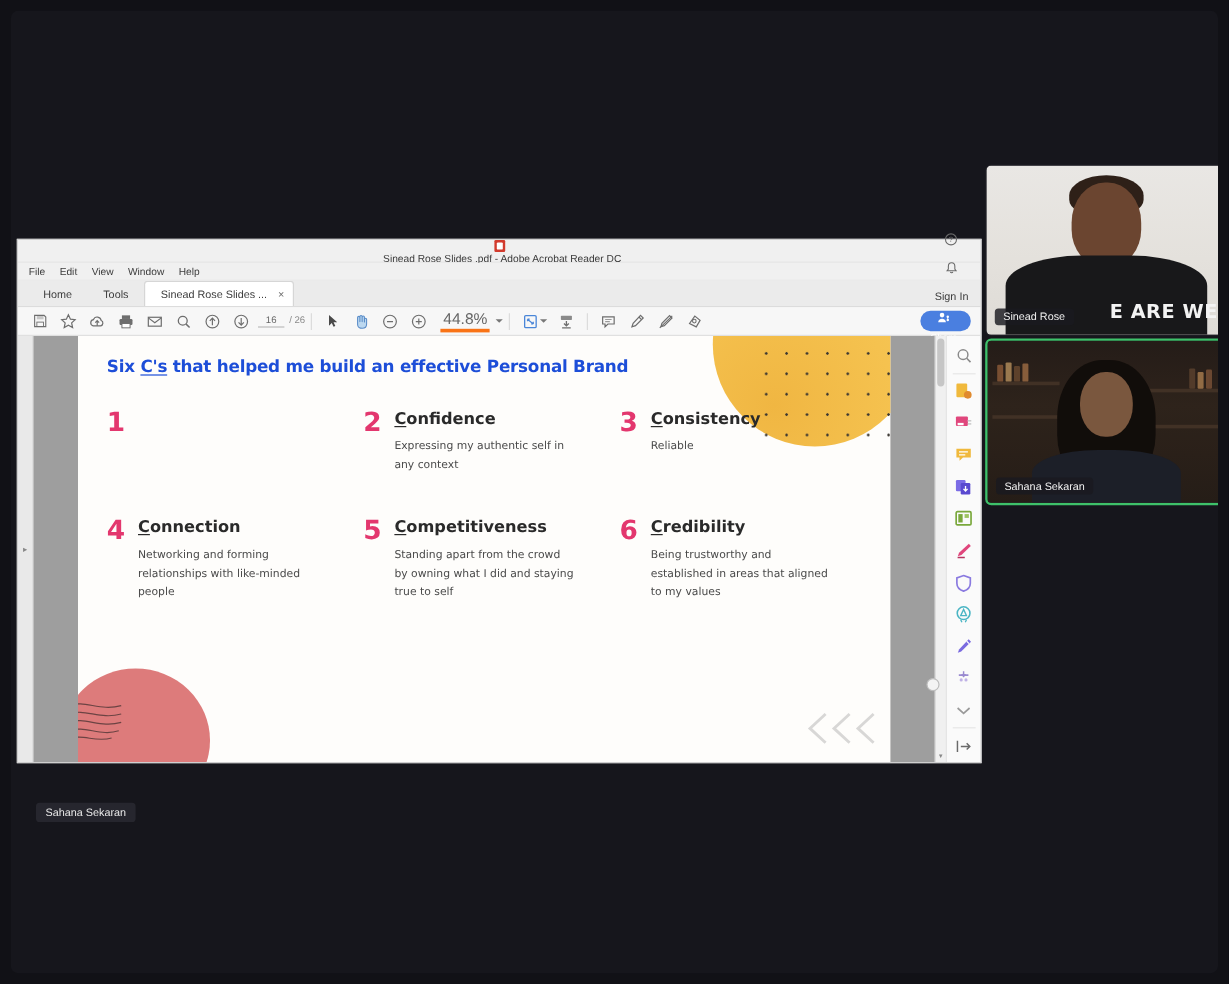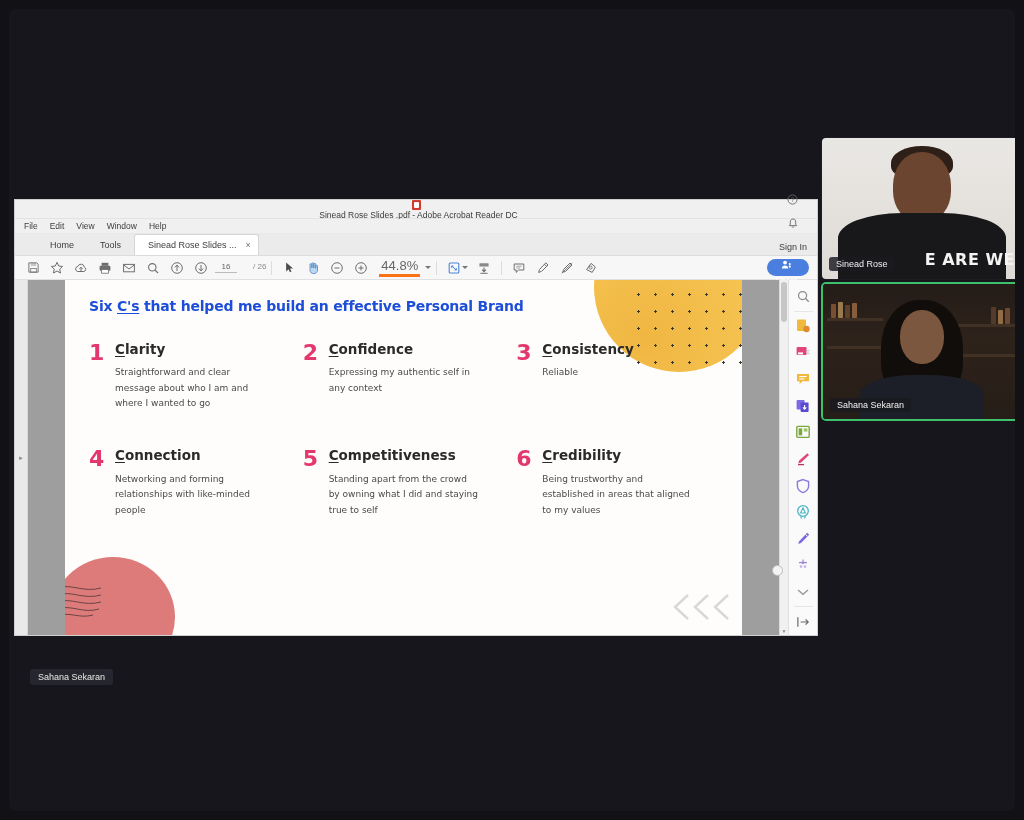--- a/index.html
+++ b/index.html
@@ -59,21 +59,21 @@
   }
   .wctrl svg { display:block; }
   .menubar {
     height: 15px; display:flex; align-items:center;
     gap: 12px; padding-left: 9px;
     background:#f0f0f0; border-bottom:1px solid #e8e8e8;
     font-size: 8.5px; color:#3c3c3c;
   }
   .tabstrip {
     height: 22px; background:#ebebeb;
-    display:flex; align-items:flex-end; padding-left:22px;
+    display:flex; align-items:flex-end; padding-left:8px;
     border-bottom: 1px solid #dcdcdc;
   }
   .tabitem {
     height: 21px; display:flex; align-items:center;
     padding: 0 13px; font-size: 9px; color:#3c3c3c;
   }
   .tabitem.active {
     background:#fff; border:1px solid #d6d6d6; border-bottom:none;
     border-radius: 3px 3px 0 0;
   }
@@ -82,21 +82,21 @@
   .tabright { margin-left:auto; display:flex; align-items:center; gap:11px; padding:0 10px 3px 0;flex-direction:column; }
   .signin { font-size: 9px; color:#3c3c3c; }
   .toolbar {
     height: 24px; background:#f7f7f7;
     border-bottom: 1px solid #e0e0e0;
     display:flex; align-items:center; gap:0px; padding: 0 6px;
   }
   .tb { width: 24px; height:22px; display:flex; align-items:center; justify-content:center; color:#5a5a5a; }
   .tb svg { display:block; }
   .tbsep { width:1px; height:14px; background:#dcdcdc; margin:0 5px; }
-  .pagebox { display:flex; align-items:flex-start; gap:16px; margin-left:2px; }
+  .pagebox { display:flex; align-items:flex-start; gap:4px; margin-left:2px; }
   .pagenum {
     width: 22px; text-align:center; font-size:8px; color:#666;
     border-bottom:1px solid #bcbcbc; padding-bottom:1px;
   }
   .pagetot { font-size:8px; color:#8a8a8a; }
   .zoombox { display:flex; align-items:center; gap:5px; margin-left:6px; }
   .zoomval { font-size:13px; color:#666; border-bottom:3px solid #f97316; padding:0 2px 1px; }
   .caret { width:0;height:0;border-left:3px solid transparent;border-right:3px solid transparent;border-top:3px solid #777; }
   .sharebtn {
     margin-left:auto; margin-right:2px;
@@ -442,24 +442,20 @@
             <path d="M38 2 L25 14 L38 26" fill="none" stroke="#8a8a8a" stroke-width="2.4"></path>
             <path d="M58 2 L45 14 L58 26" fill="none" stroke="#8a8a8a" stroke-width="2.4"></path>
           </svg>
 
           <div class="slidepad">
             <h1><span>Six </span><u>C's</u><span> that helped me build an effective Personal Brand</span></h1>
 
             <div class="grid">
               <div class="cell">
                 <div class="num">1</div>
-                <div>
-                  <div class="cterm"><span class="ul">C</span><span>larity</span></div>
-                  <div class="cdesc">Straightforward and clear message about who I am and where I wanted to go</div>
-                </div>
               </div>
               <div class="cell">
                 <div class="num">2</div>
                 <div>
                   <div class="cterm"><span class="ul">C</span><span>onfidence</span></div>
                   <div class="cdesc">Expressing my authentic self in any context</div>
                 </div>
               </div>
               <div class="cell">
                 <div class="num">3</div>

